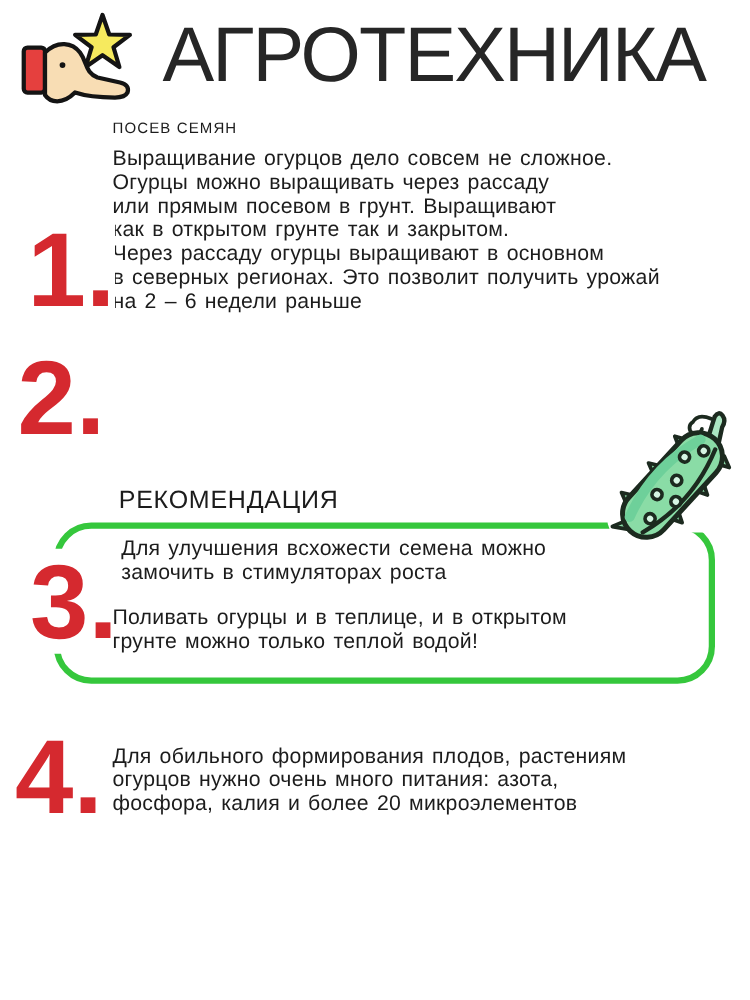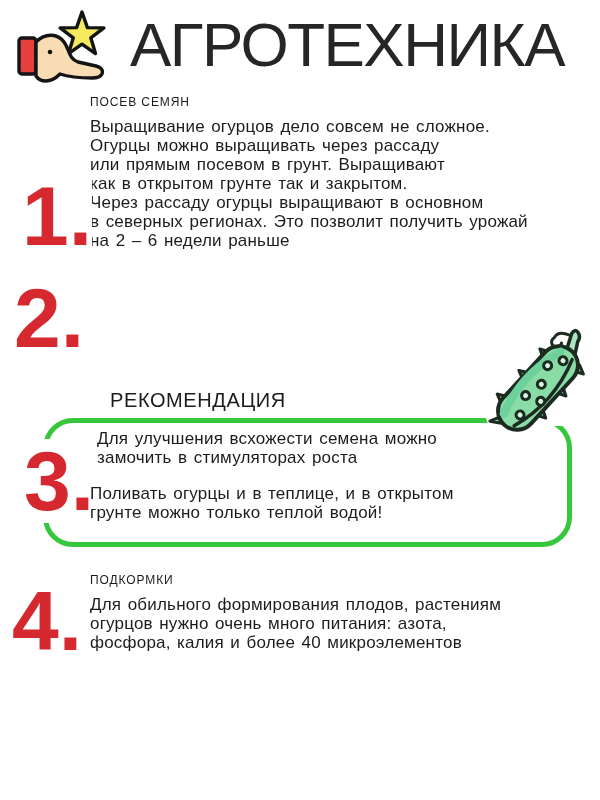--- a/index.html
+++ b/index.html
@@ -50,21 +50,21 @@
 Огурцы можно выращивать через рассаду
 или прямым посевом в грунт. Выращивают
 как в открытом грунте так и закрытом.
 Через рассаду огурцы выращивают в основном
 в северных регионах. Это позволит получить урожай
 на 2 – 6 недели раньше</div>
   <div class="num" style="left:22px; top:174px;">1.</div>
 
   <div class="num" style="left:14px; top:276px;">2.</div>
 
-  <div class="heading rec" style="left:110px; top:389px;">РЕКОМЕНДАЦИЯ</div>
+  <div class="heading rec" style="left:95px; top:389px;">РЕКОМЕНДАЦИЯ</div>
   <div class="green-box"></div>
   <div class="num" style="left:24px; top:439px;">3.</div>
   <div class="para" style="left:90px; top:484px;">Поливать огурцы и в теплице, и в открытом
 грунте можно только теплой водой!</div>
   <div class="para" style="left:97px; top:429px;">Для улучшения всхожести семена можно
 замочить в стимуляторах роста</div>
 
   <svg class="cucumber" viewBox="0 0 132 132" aria-hidden="true">
 
     <rect x="40" y="70" width="92" height="30" fill="#ffffff"></rect>
@@ -95,19 +95,18 @@
         <circle cx="30" cy="67" r="4"></circle>
         <circle cx="48" cy="58" r="4"></circle>
         <circle cx="67" cy="62" r="4"></circle>
         <circle cx="85" cy="54" r="4"></circle>
         <circle cx="99" cy="62" r="4"></circle>
         <circle cx="54" cy="73" r="4"></circle>
       </g>
     </g>
   </svg>
 
-  <div class="heading" style="left:90px; top:573px;">ПОДКОРМКИ</div>
   <div class="para" style="left:90px; top:595px;">Для обильного формирования плодов, растениям
 огурцов нужно очень много питания: азота,
-фосфора, калия и более 40 микроэлементов</div>
+фосфора, калия и более 20 микроэлементов</div>
   <div class="num" style="left:12px; top:579px;">4.</div>
 
 </div>
 
 </body></html>

